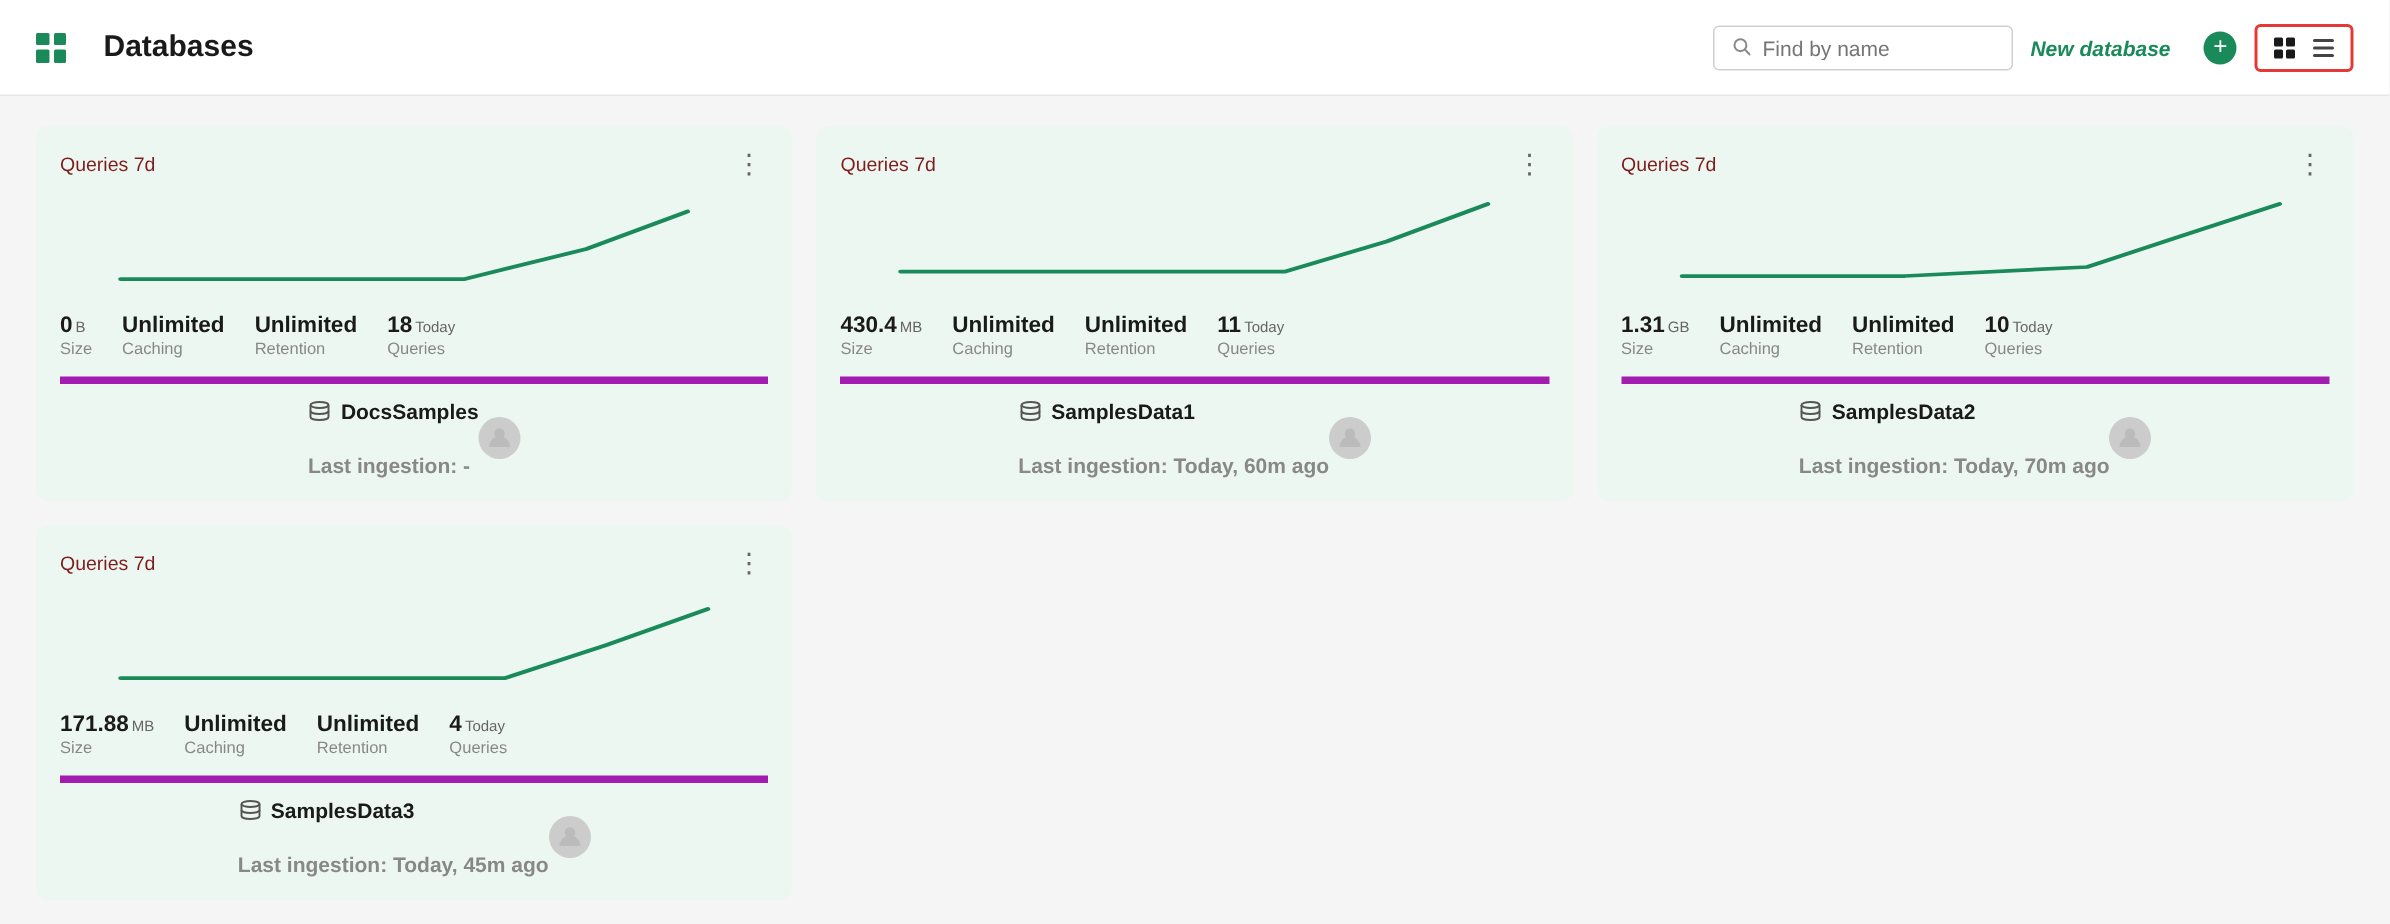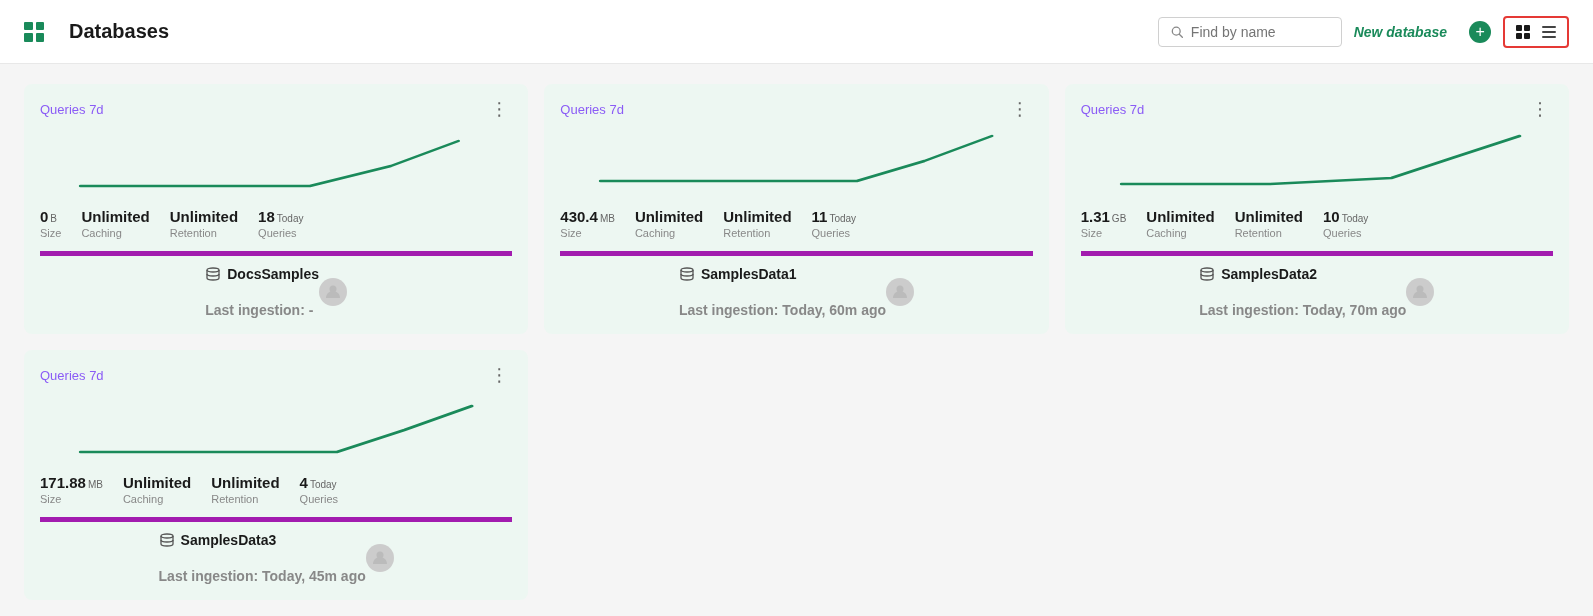--- a/index.html
+++ b/index.html
@@ -46,27 +46,26 @@
     }
 
     .header-right {
       display: flex;
       align-items: center;
       gap: 12px;
     }
 
     .search-box {
       display: flex;
-      align-items: center;
       gap: 8px;
       border: 1px solid #d0d0d0;
       border-radius: 4px;
       padding: 6px 12px;
       background: #fff;
-      width: 184px;
+      width: 200px;
     }
 
     .search-input {
       border: none;
       outline: none;
       font-size: 14px;
       color: #888;
       background: transparent;
       width: 100%;
     }
@@ -143,21 +142,21 @@
 
     .card-header {
       display: flex;
       justify-content: space-between;
       align-items: center;
       margin-bottom: 8px;
     }
 
     .card-queries-label {
       font-size: 13px;
-      color: #8b5cf6;
+      color: #7f1d1d;
       font-weight: 500;
     }
 
     .card-menu-btn {
       background: none;
       border: none;
       cursor: pointer;
       color: #666;
       font-size: 18px;
       line-height: 1;

